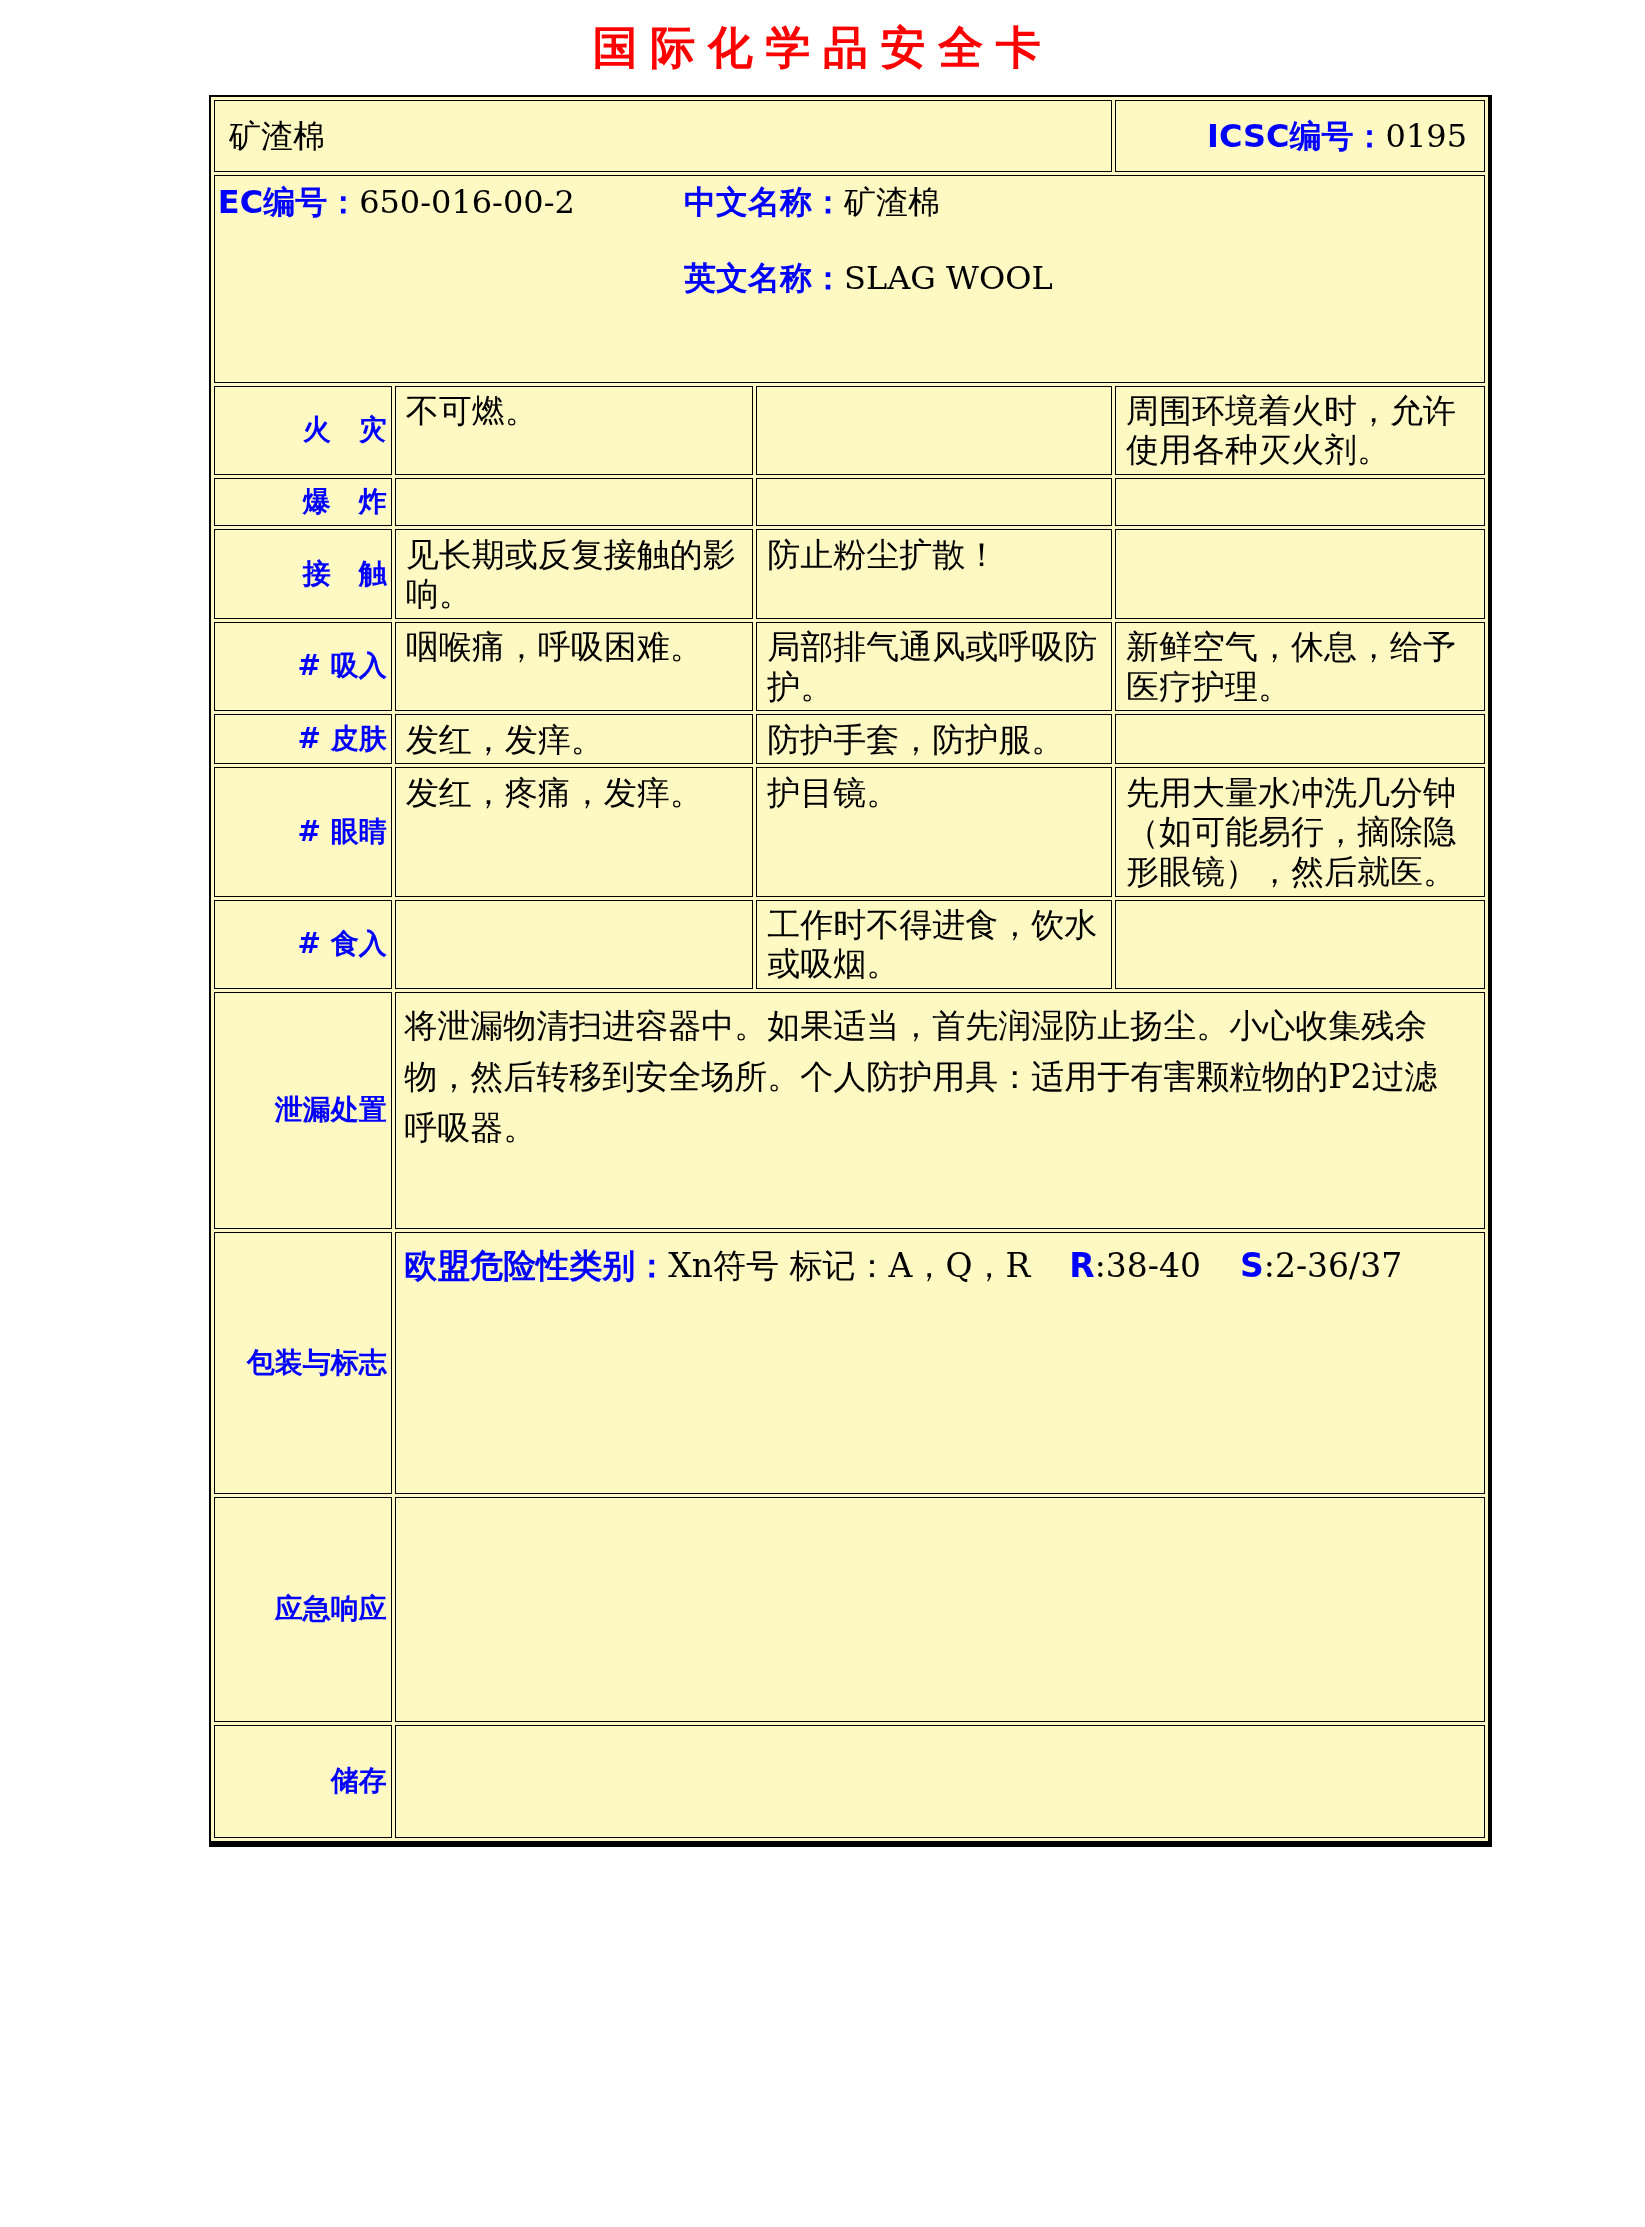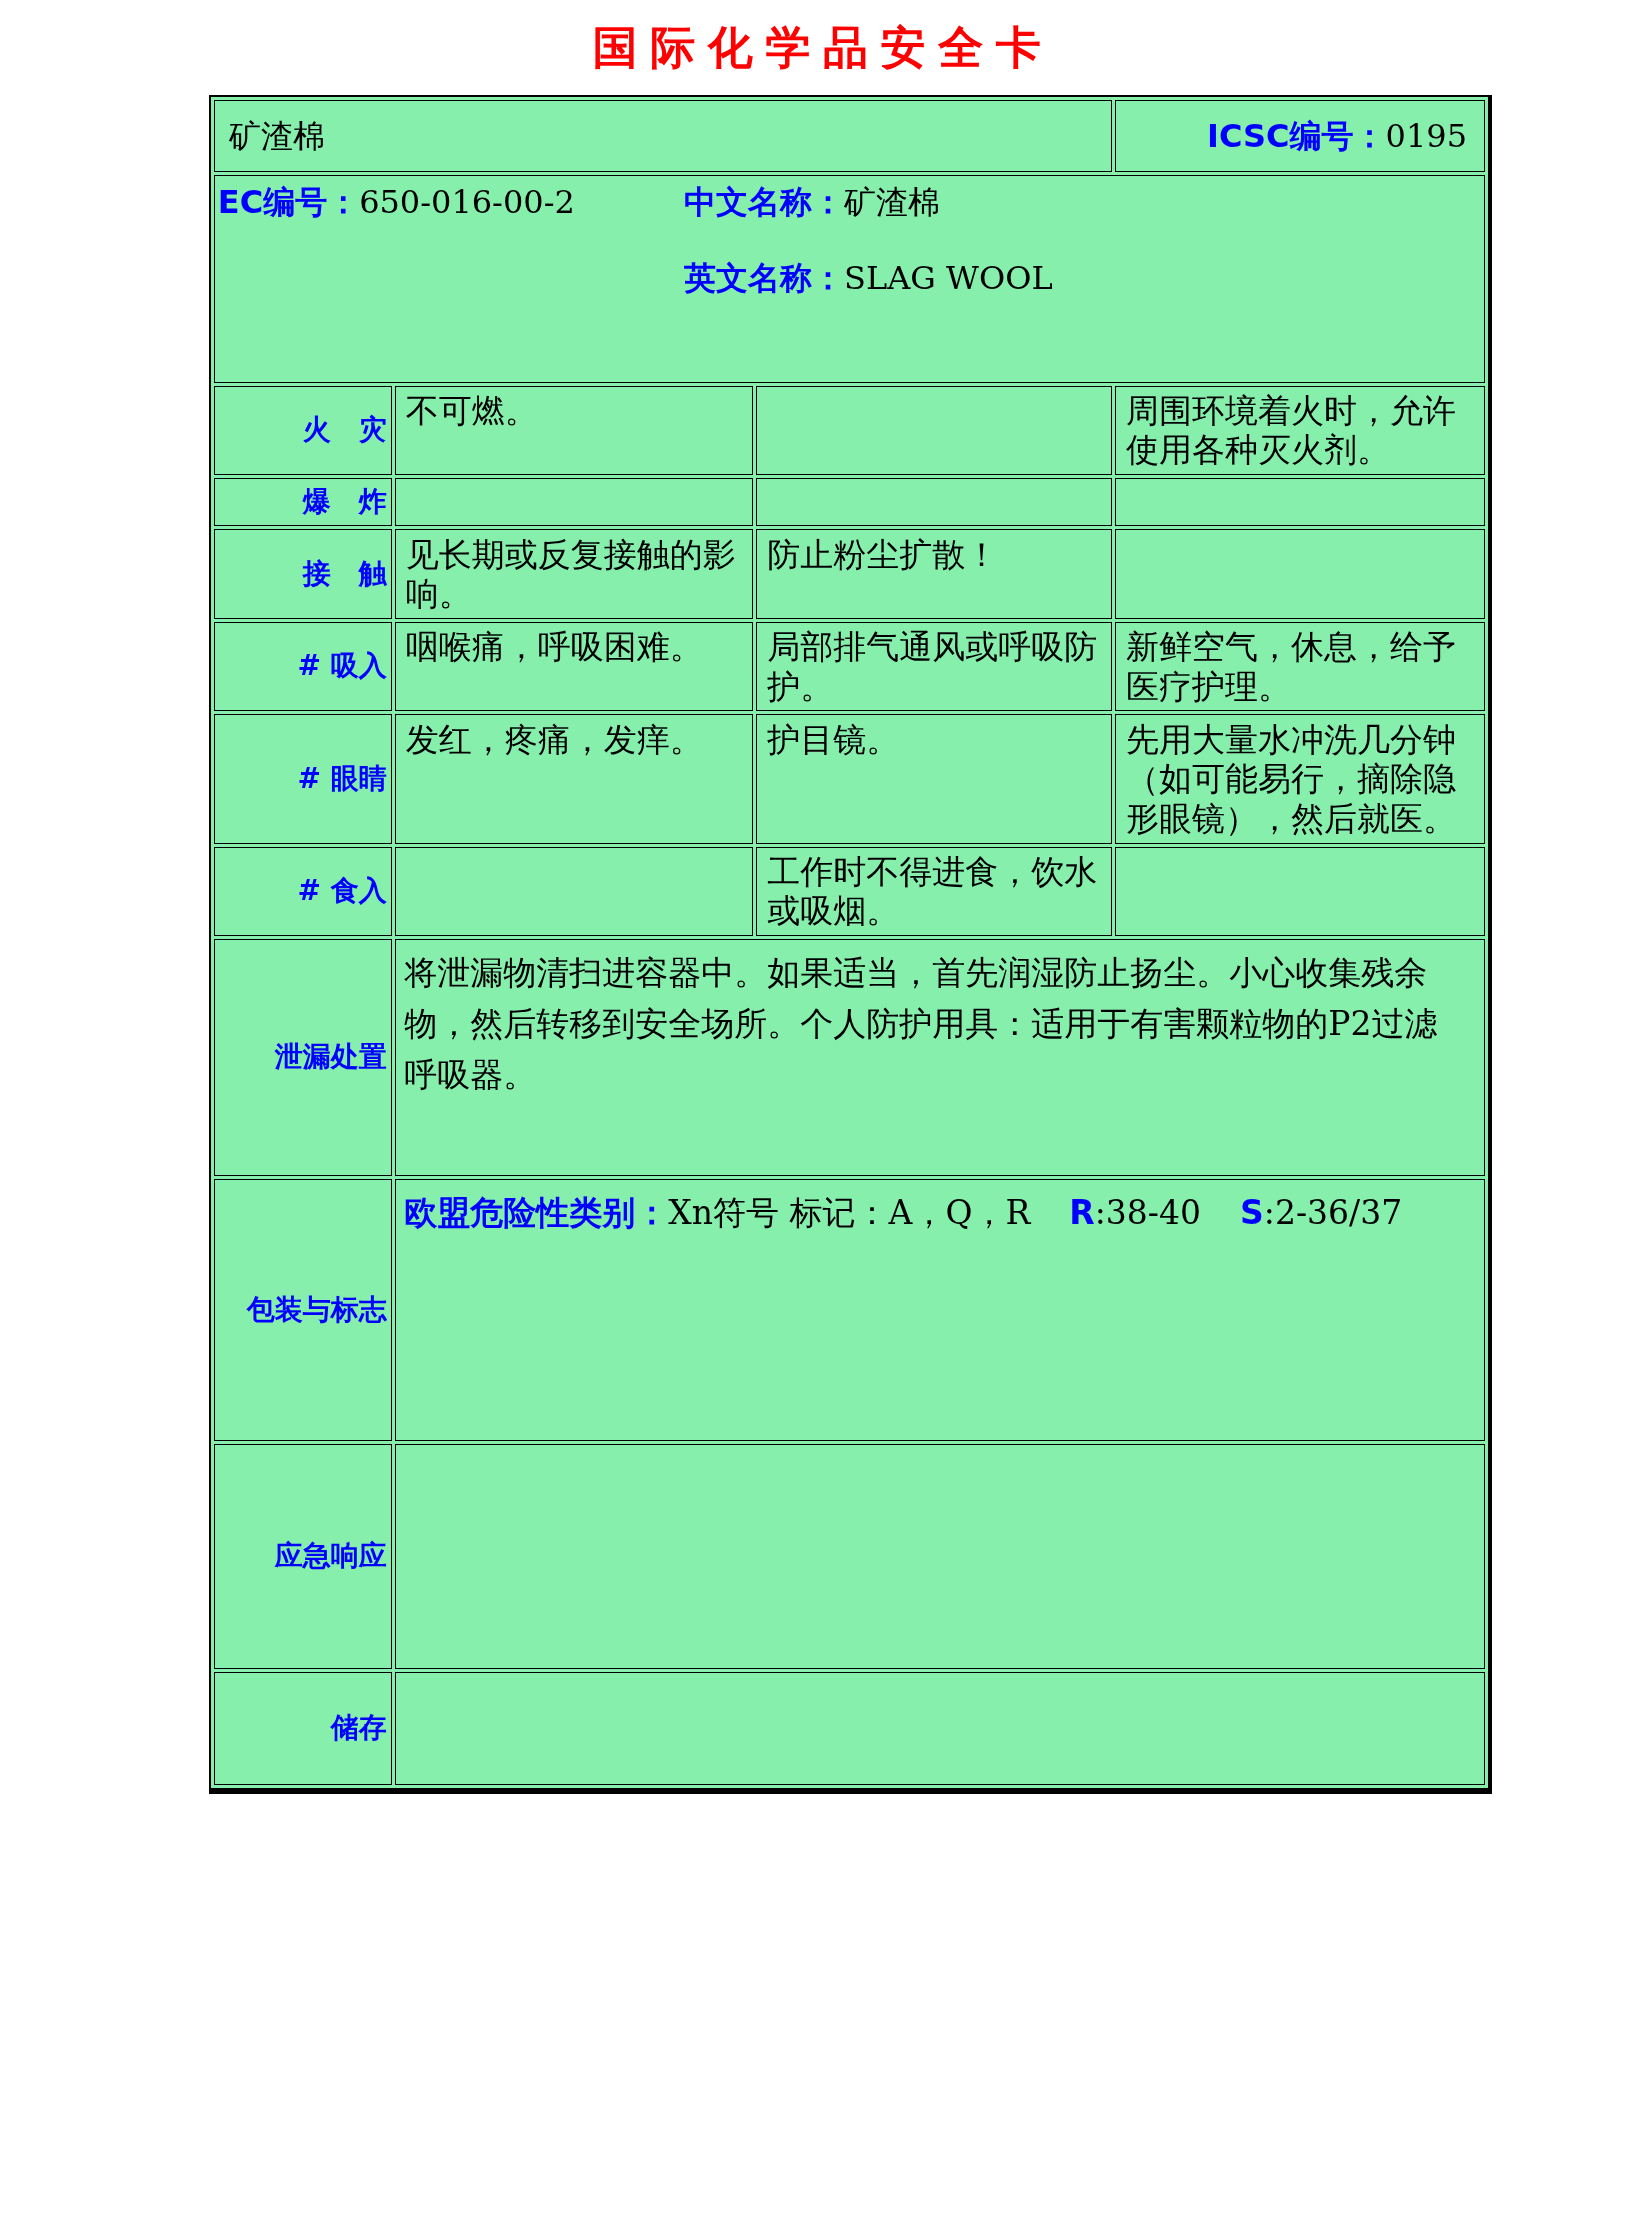--- a/index.html
+++ b/index.html
@@ -26,21 +26,21 @@
   table.card{
     margin-left:209px;
     margin-top:17px;
     width:1283px;
     table-layout:fixed;
     border-collapse:separate;
     border-spacing:3.5px;
     border:2.8px solid var(--black);
     border-right-width:4.2px;
     border-bottom-width:6.3px;
-    background:#86efac;
+    background:#fef9c3;
   }
   col.c1{width:14.1%;}
   col.c2{width:28.4%;}
   col.c3{width:28.2%;}
   col.c4{width:29.3%;}
   td{
     border:1.4px solid var(--black);
     vertical-align:top;
     padding:4.2px 9.8px;
     font-size:33px;
@@ -163,20 +163,26 @@
     <td></td>
   </tr>
 
   <tr class="r-inh">
     <td class="lbl"># 吸入</td>
     <td>咽喉痛，呼吸困难。</td>
     <td>局部排气通风或呼吸防护。</td>
     <td>新鲜空气，休息，给予医疗护理。</td>
   </tr>
 
+  <tr class="r-skin">
+    <td class="lbl"># 皮肤</td>
+    <td>发红，发痒。</td>
+    <td>防护手套，防护服。</td>
+    <td></td>
+  </tr>
 
   <tr class="r-eye">
     <td class="lbl"># 眼睛</td>
     <td>发红，疼痛，发痒。</td>
     <td>护目镜。</td>
     <td>先用大量水冲洗几分钟（如可能易行，摘除隐形眼镜），然后就医。</td>
   </tr>
 
   <tr class="r-ing">
     <td class="lbl"># 食入</td>

